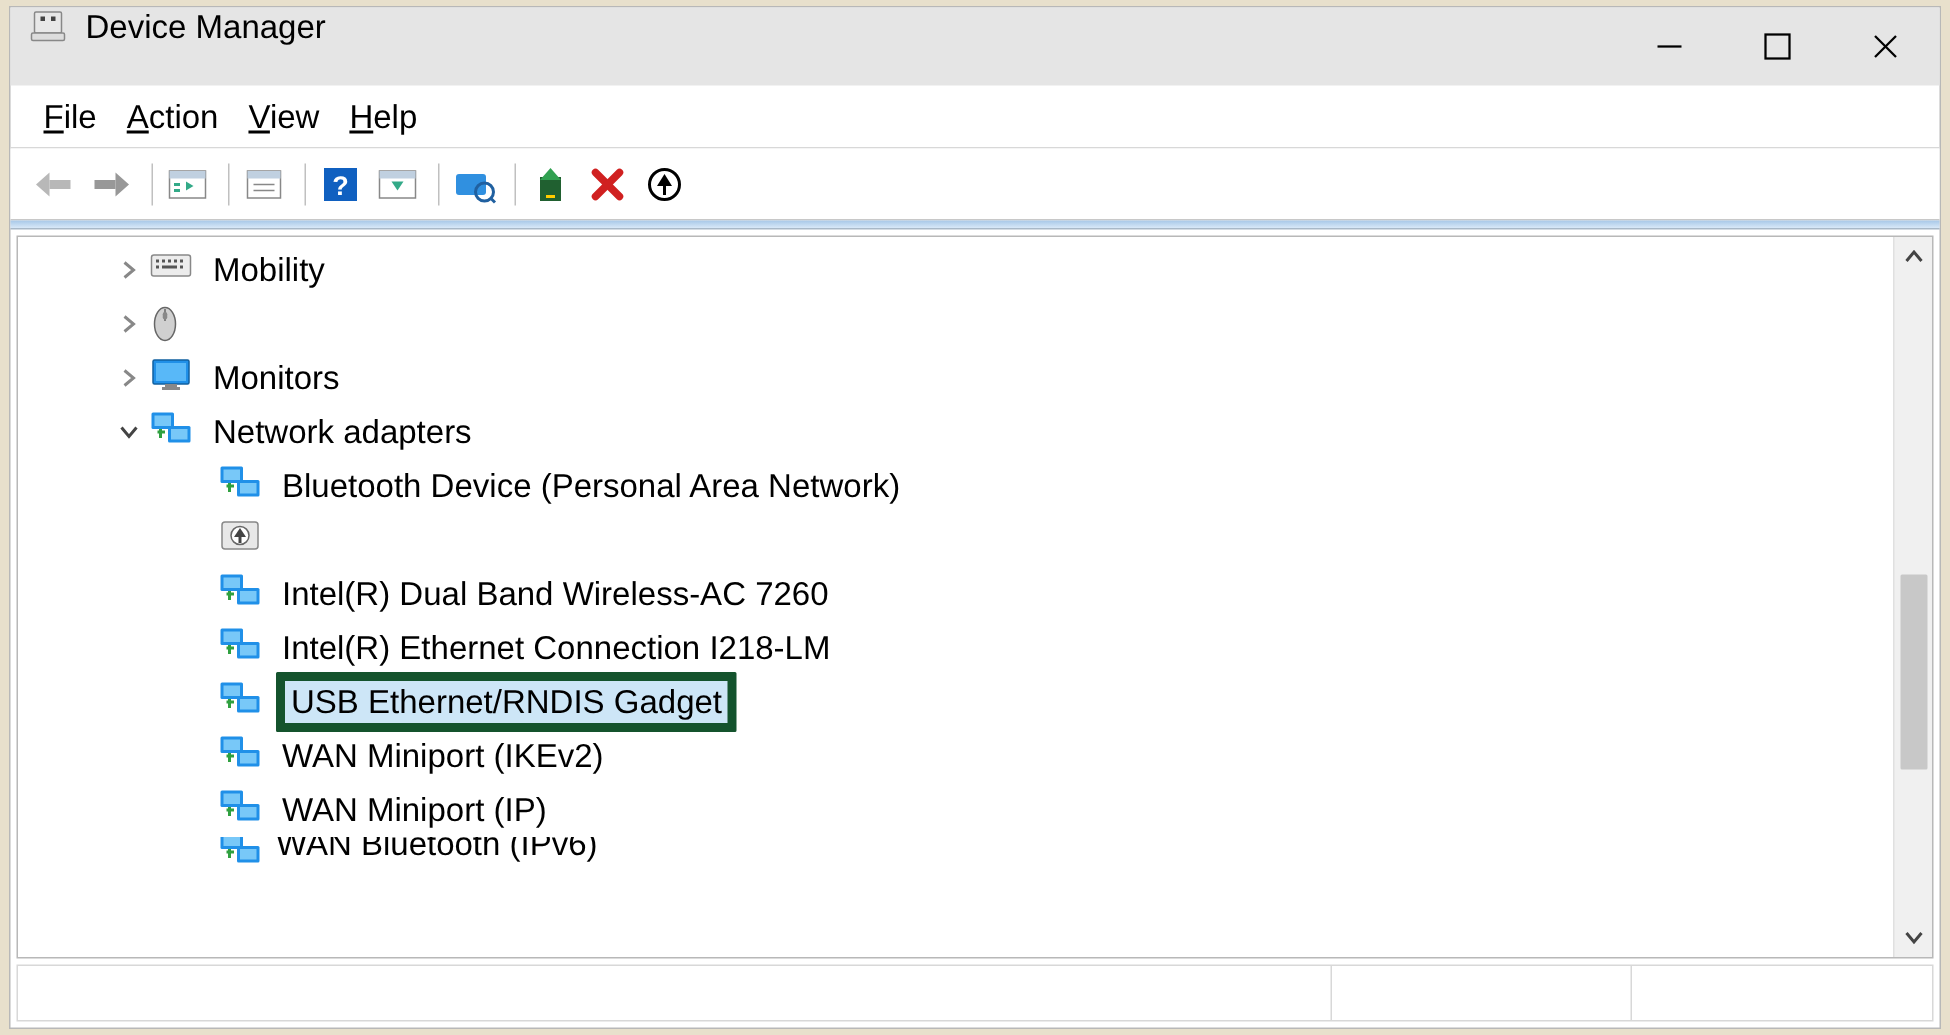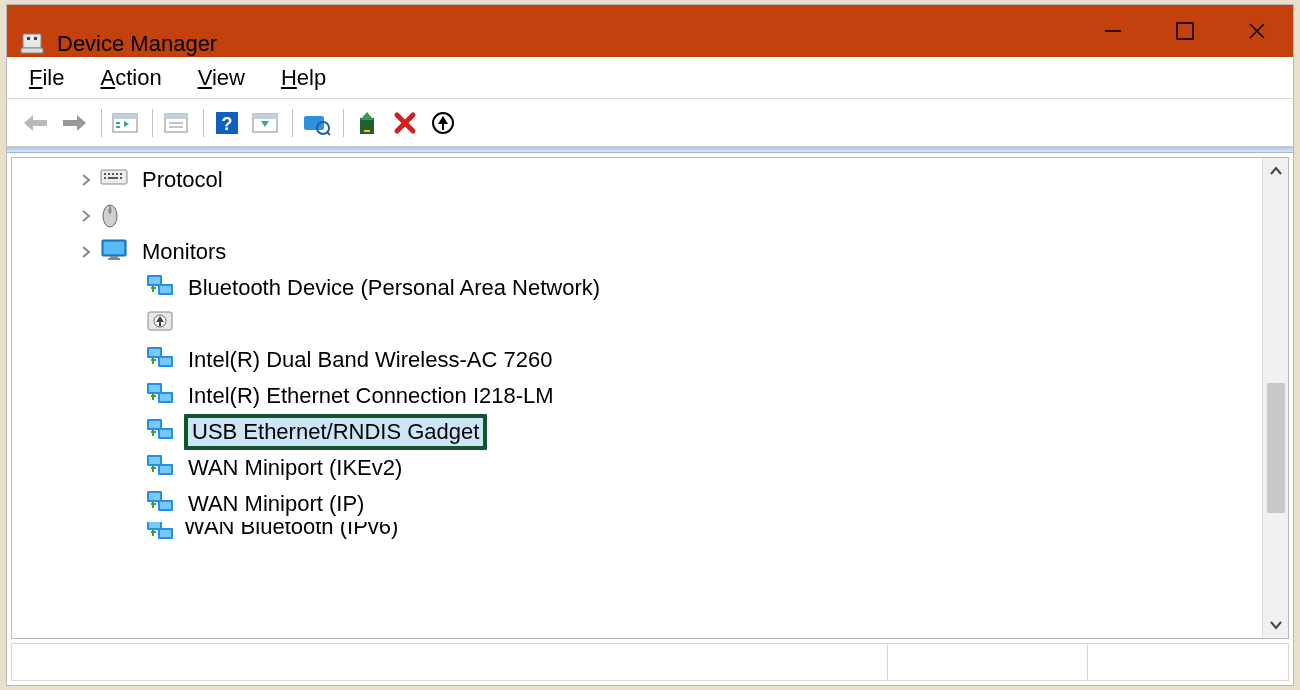--- a/index.html
+++ b/index.html
@@ -17,22 +17,22 @@
     width: 1288px; height: 682px;
     background: #ffffff;
     border: 1px solid #b8b8b8;
     display: flex;
     flex-direction: column;
   }
   
   .titlebar {
     height: 52px;
     display: flex;
-    align-items: flex-end;
-    background: #c2410c;
+    align-items: flex-start;
+    background: #e5e5e5;
     padding-left: 12px;
     user-select: none;
   }
   .titlebar .app-icon {
     width: 26px; height: 26px;
     margin-right: 12px;
   }
   .titlebar .title {
     font-size: 22px;
     color: #000;
@@ -42,21 +42,21 @@
     width: 72px; height: 52px;
     display: flex; align-items: center; justify-content: center;
     color: #000;
   }
   .winbtn svg { stroke: #000; }
   
   .menubar {
     height: 42px;
     display: flex;
     align-items: center;
-    gap: 36px;
+    gap: 20px;
     padding-left: 22px;
     font-size: 22px;
     color: #000;
     border-bottom: 1px solid #d8d8d8;
   }
   .menubar .menu-item {
     position: relative;
   }
   .menubar .menu-item .underline {
     text-decoration: underline;
@@ -139,21 +139,21 @@
   .tree-row.child .dev-icon {
     width: 28px; height: 28px;
     margin-right: 10px;
     flex-shrink: 0;
   }
   .tree-row .label {
     padding: 1px 4px;
   }
   .tree-row.selected .label {
     background: #cde6f7;
-    border: 4px solid #14532d;
+    border: 6px solid #14532d;
     border-radius: 1px;
   }
   .partial-row {
     height: 20px;
     padding-left: 134px;
     overflow: hidden;
     display: flex;
     align-items: flex-start;
     font-size: 22px;
   }
@@ -342,21 +342,21 @@
                   <rect x="4" y="7" width="2" height="2"></rect>
                   <rect x="8" y="7" width="2" height="2"></rect>
                   <rect x="12" y="7" width="2" height="2"></rect>
                   <rect x="16" y="7" width="2" height="2"></rect>
                   <rect x="20" y="7" width="2" height="2"></rect>
                   <rect x="4" y="11" width="2" height="2"></rect>
                   <rect x="8" y="11" width="10" height="2"></rect>
                   <rect x="20" y="11" width="2" height="2"></rect>
                 </g>
               </svg></span>
-            <span class="label">Protocol</span>
+            <span class="label">Mobility</span>
           </div>
           <div class="tree-row">
             <span class="expander">
               <svg width="14" height="14">
                 <polyline points="4,2 10,7 4,12" fill="none" stroke="#888" stroke-width="2"></polyline>
               </svg>
             </span>
             <span class="cat-icon"><svg viewBox="0 0 20 28" width="20" height="28">
                 <ellipse cx="10" cy="14" rx="7" ry="11" fill="#d0d0d0" stroke="#666"></ellipse>
                 <line x1="10" y1="4" x2="10" y2="12" stroke="#666"></line>
@@ -369,20 +369,36 @@
                 <polyline points="4,2 10,7 4,12" fill="none" stroke="#888" stroke-width="2"></polyline>
               </svg>
             </span>
             <span class="cat-icon"><svg viewBox="0 0 28 24" width="28" height="24">
                 <rect x="2" y="2" width="24" height="16" rx="1" fill="#2090e8" stroke="#1060a0"></rect>
                 <rect x="4" y="4" width="20" height="12" fill="#58b8f8"></rect>
                 <rect x="10" y="18" width="8" height="2" fill="#888"></rect>
                 <rect x="8" y="20" width="12" height="2" fill="#888"></rect>
               </svg></span>
             <span class="label">Monitors</span>
+          </div>
+          <div class="tree-row">
+            <span class="expander">
+              <svg width="14" height="14">
+                <polyline points="2,4 7,10 12,4" fill="none" stroke="#444" stroke-width="2"></polyline>
+              </svg>
+            </span>
+            <span class="cat-icon"><svg viewBox="0 0 28 24" width="28" height="24">
+                <rect x="1" y="1" width="15" height="11" rx="1" fill="#2090e8"></rect>
+                <rect x="12" y="10" width="15" height="11" rx="1" fill="#2090e8"></rect>
+                <rect x="3" y="3" width="11" height="7" fill="#78c8f8"></rect>
+                <rect x="14" y="12" width="11" height="7" fill="#78c8f8"></rect>
+                <rect x="5" y="13" width="5" height="2" fill="#30a040"></rect>
+                <line x1="7" y1="12" x2="7" y2="18" stroke="#30a040" stroke-width="2"></line>
+              </svg></span>
+            <span class="label">Network adapters</span>
           </div>
           <div class="tree-row child">
             <span class="dev-icon"><svg viewBox="0 0 28 24" width="28" height="24">
                 <rect x="1" y="1" width="15" height="11" rx="1" fill="#2090e8"></rect>
                 <rect x="12" y="10" width="15" height="11" rx="1" fill="#2090e8"></rect>
                 <rect x="3" y="3" width="11" height="7" fill="#78c8f8"></rect>
                 <rect x="14" y="12" width="11" height="7" fill="#78c8f8"></rect>
                 <rect x="5" y="13" width="5" height="2" fill="#30a040"></rect>
                 <line x1="7" y1="12" x2="7" y2="18" stroke="#30a040" stroke-width="2"></line>
               </svg></span>

